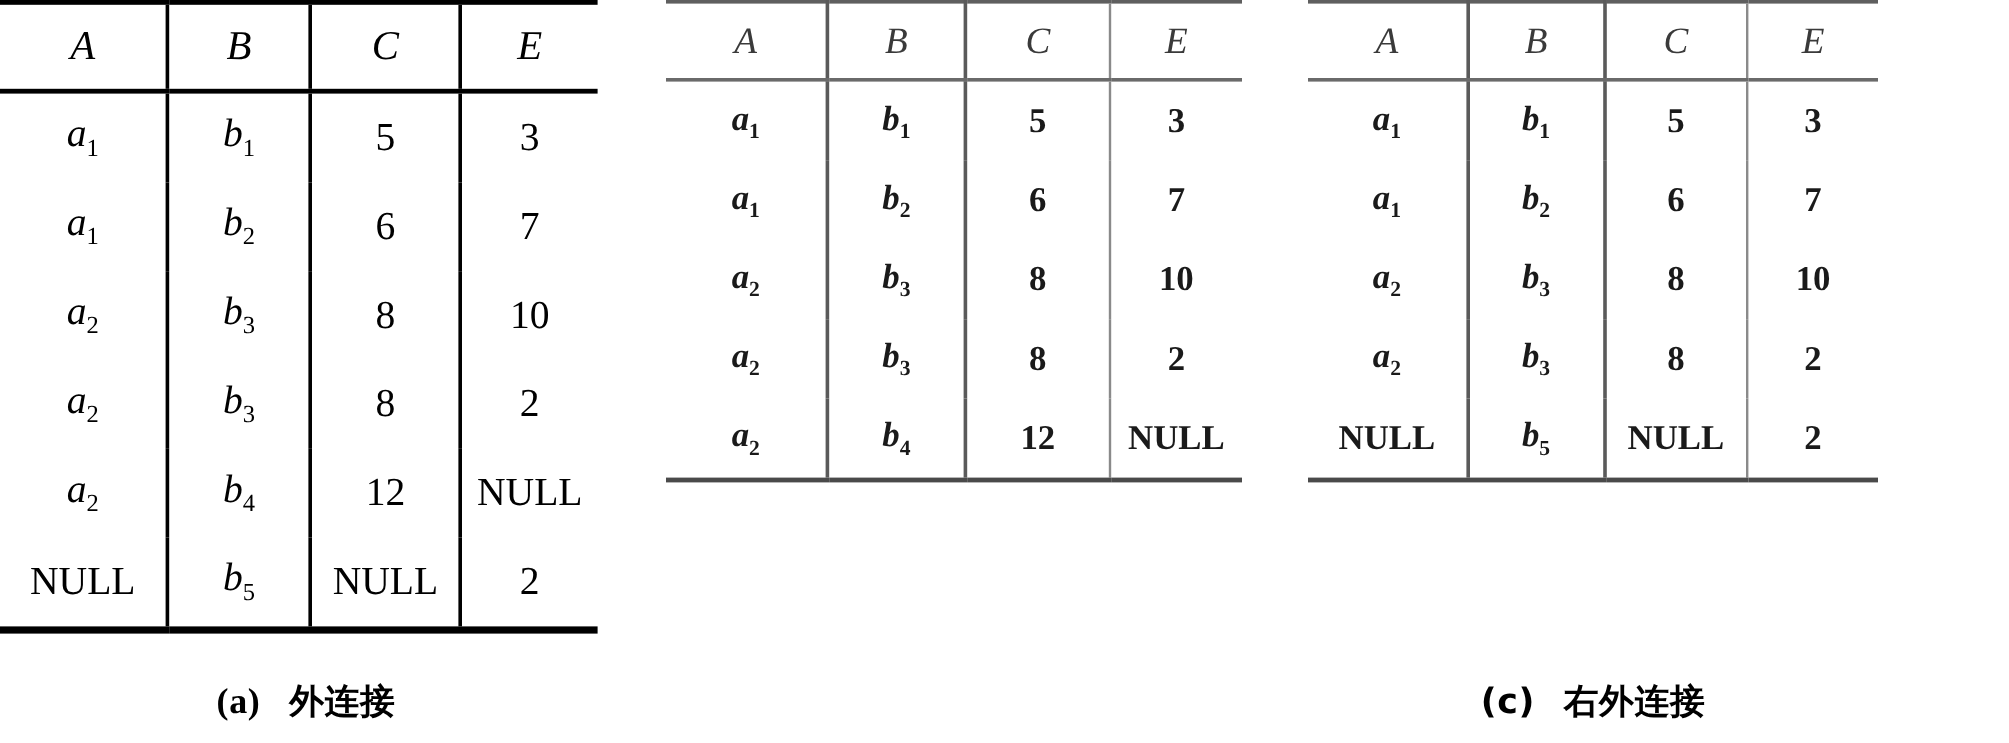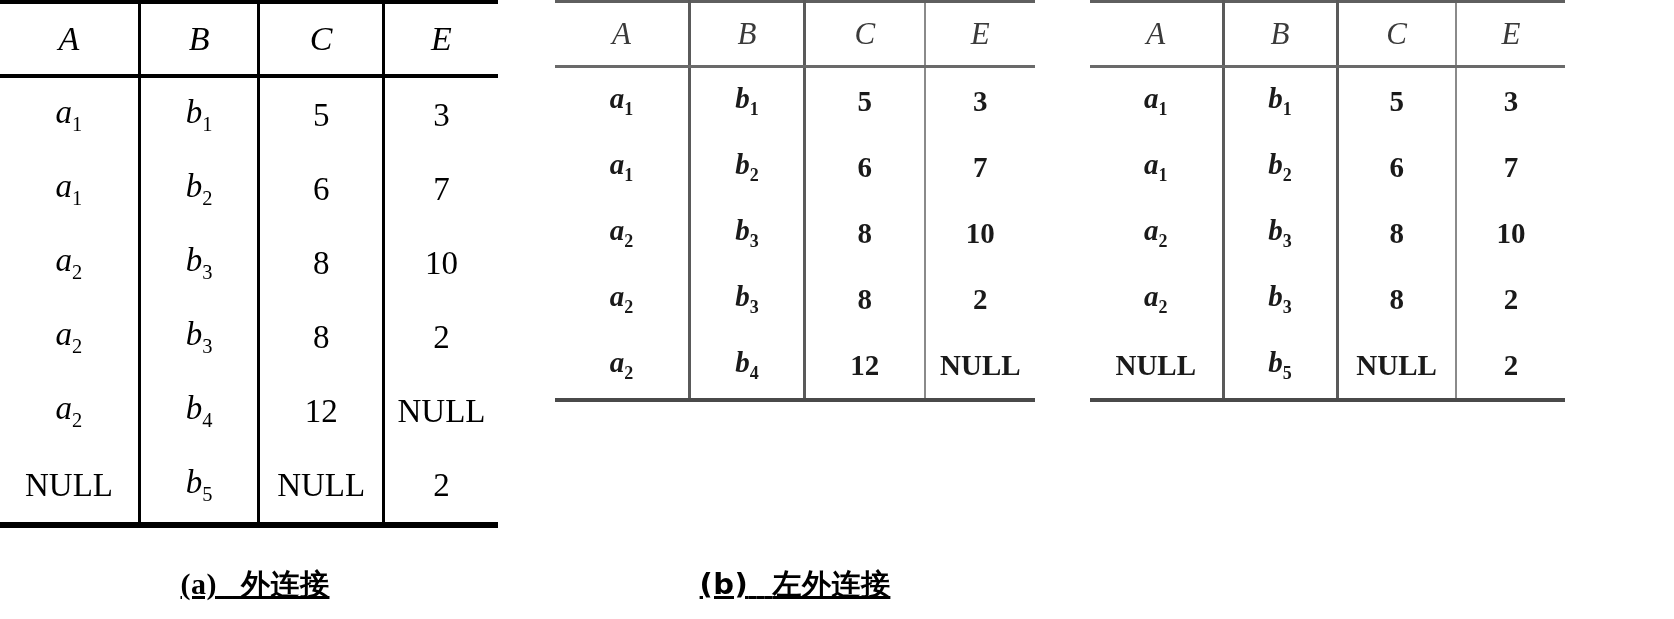--- a/index.html
+++ b/index.html
@@ -100,21 +100,20 @@
     vertical-align: sub;
   }
   .tbl-bc .var sub { font-weight: bold; }
 
   .caption {
     position: absolute;
     bottom: 14px;
     font-size: 30px;
     text-align: center;
     letter-spacing: 0.5px;
-    text-decoration: underline;
   }
   .caption .cn {
     font-family: "DejaVu Sans", sans-serif;
     font-weight: bold;
     font-size: 29px;
   }
   .caption .lbl {
     font-weight: bold;
   }
   #cap-a { left: 0;    width: 510px; }
@@ -231,25 +230,20 @@
           </tr>
           <tr>
             <td><span class="var">a<sub>2</sub></span></td>
             <td><span class="var">b<sub>4</sub></span></td>
             <td>12</td>
             <td>NULL</td>
           </tr>
         </tbody>
     </table>
   </div>
-  <div class="caption" id="cap-b">
-    <span class="lbl cn">(b)</span>
-    <span>&nbsp;</span>
-    <span class="cn">左外连接</span>
-  </div>
 
   <div class="panel" id="panel-c">
     <table class="rel tbl-bc" id="tbl-c">
       <colgroup>
           <col class="c0">
           <col class="c1">
           <col class="c2">
           <col class="c3">
         </colgroup>
       <thead>
@@ -287,14 +281,19 @@
           </tr>
           <tr>
             <td>NULL</td>
             <td><span class="var">b<sub>5</sub></span></td>
             <td>NULL</td>
             <td>2</td>
           </tr>
         </tbody>
     </table>
   </div>
+  <div class="caption" id="cap-c">
+    <span class="lbl cn">(c)</span>
+    <span>&nbsp;</span>
+    <span class="cn">右外连接</span>
+  </div>
 
 </div>
 
 </body></html>

